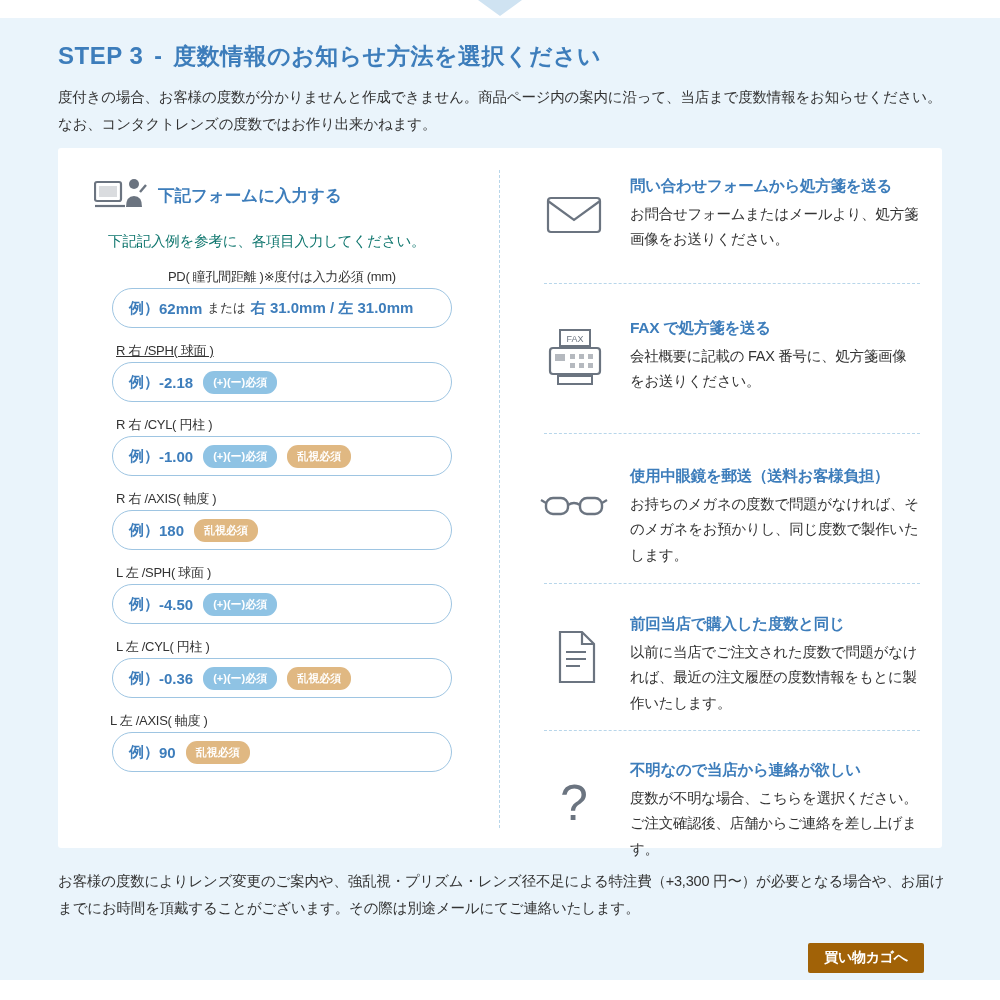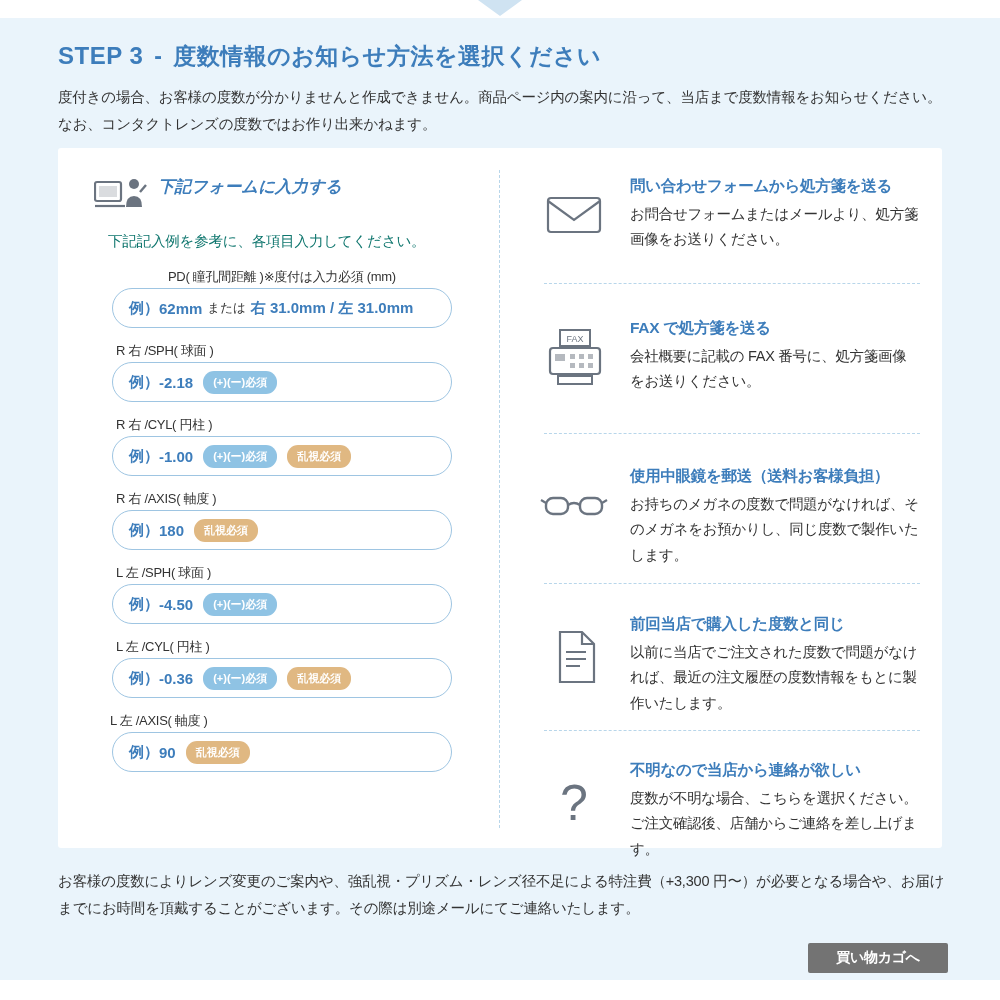--- a/index.html
+++ b/index.html
@@ -71,21 +71,21 @@
     border-left: 1px dashed #b8d6ea;
   }
   
   .left-col {
     position: absolute;
     left: 0; top: 0; width: 441px; height: 700px;
   }
   .lc-head {
     position: absolute;
     left: 36px; top: 28px;
-    display: flex;  font-style: italic;
+    display: flex; align-items: center;
   }
   .lc-head .icon { width: 54px; height: 40px; position: relative; }
   .lc-head .title {
     color: #3d7dbb;
     font-size: 16.5px;
     font-weight: bold;
     margin-left: 10px;
     white-space: nowrap;
   }
   .lc-sub {
@@ -184,22 +184,22 @@
     left: 58px; top: 850px;
     width: 890px;
     font-size: 14.5px;
     line-height: 1.85;
     color: #333;
     letter-spacing: -0.2px;
   }
   .cart-btn {
     position: absolute;
     left: 808px; top: 925px;
-    width: 140px; height: 30px;
-    background: #737373;
+    width: 116px; height: 30px;
+    background: #a16207;
     color: #fff;
     font-size: 14px;
     font-weight: bold;
     display: flex;
     align-items: center;
     justify-content: center;
     border-radius: 2px;
     letter-spacing: -0.3px;
   }
 </style>
@@ -245,21 +245,21 @@
         <div class="lc-sub">下記記入例を参考に、各項目入力してください。</div>
 
         <div class="field-label" style="left:110px; top:120px;">PD( 瞳孔間距離 )※度付は入力必須 (mm)</div>
         <div class="field-box" style="top:140px;">
           <span class="ex">例）</span>
           <span class="ex">62mm</span>
           <span class="plain">または</span>
           <span class="ex">右 31.0mm / 左 31.0mm</span>
         </div>
 
-        <div class="field-label" style="left:58px; top:194px;">R 右 /SPH( 球面 )</div>
+        <div class="field-label" style="left:58px; top:194px;text-decoration:underline;">R 右 /SPH( 球面 )</div>
         <div class="field-box" style="top:214px;">
           <span class="ex">例）</span>
           <span class="ex">-2.18</span>
           <span class="badge blue">(+)(ー)必須</span>
         </div>
 
         <div class="field-label" style="left:58px; top:268px;">R 右 /CYL( 円柱 )</div>
         <div class="field-box" style="top:288px;">
           <span class="ex">例）</span>
           <span class="ex">-1.00</span>

